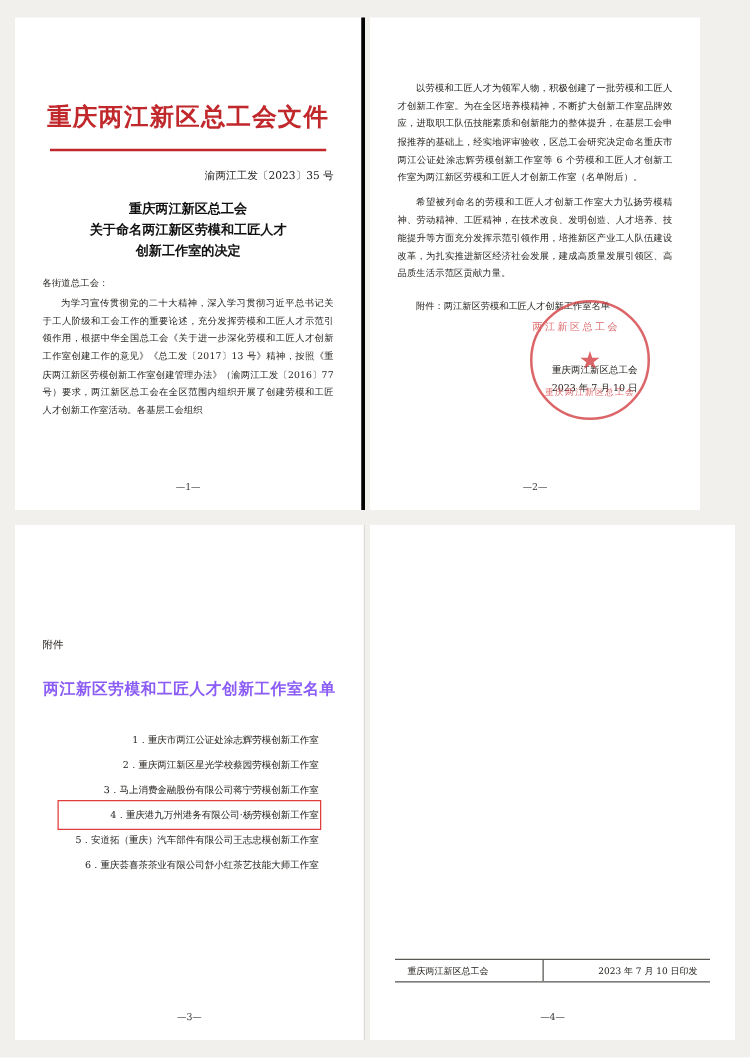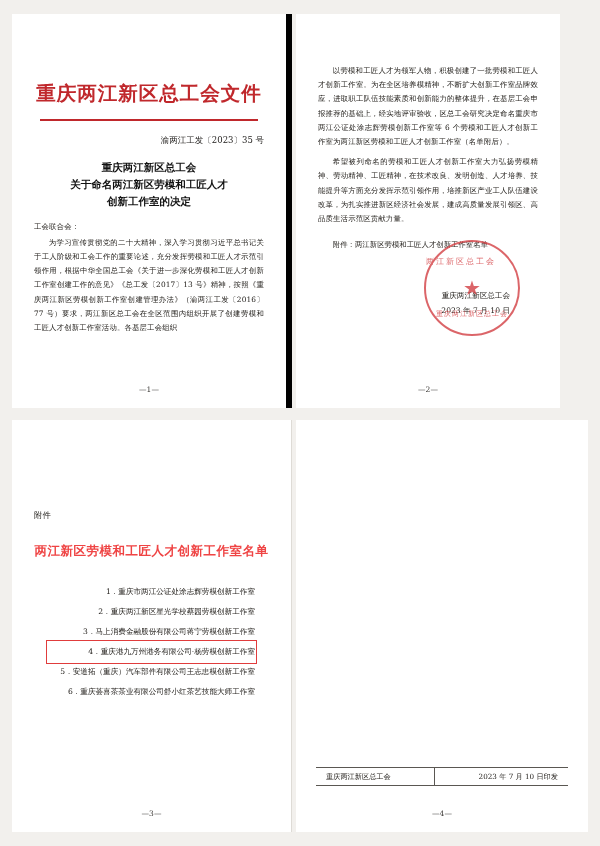--- a/index.html
+++ b/index.html
@@ -20,21 +20,21 @@
     height: 846px;
     background: #f2f0ed;
   }
   
   .page {
     position: absolute;
     background: #ffffff;
     box-sizing: border-box;
     overflow: hidden;
   }
-  .page-1 { left: 12px;  top: 14px;  width: 280px; height: 394px; border-right: 6px solid #000000; }
+  .page-1 { left: 12px;  top: 14px;  width: 280px; height: 394px; border-right: 3px solid #000000; }
   .page-2 { left: 296px; top: 14px;  width: 264px; height: 394px; }
   .page-3 { left: 12px;  top: 420px; width: 280px; height: 412px; border-right: 1px solid #dedbd6; }
   .page-4 { left: 296px; top: 420px; width: 292px; height: 412px; }
 
   .inner {
     position: relative;
     height: 100%;
     padding: 18px 22px;
     box-sizing: border-box;
   }
@@ -159,21 +159,21 @@
     margin-top: 72px;
     color: #26231f;
   }
   .list-title {
     text-align: center;
     font-family: "DejaVu Serif", "Liberation Serif", serif;
     font-weight: bold;
     font-size: 12.5px;
     margin-top: 22px;
     letter-spacing: 0.5px;
-    color: #ef4444;
+    color: #8b5cf6;
   }
   .list {
     margin-top: 22px;
     padding: 0 14px;
     text-align: right;
   }
   .list-item {
     font-family: "DejaVu Serif", "Liberation Serif", serif;
     font-size: 7.6px;
     line-height: 20px;
@@ -220,21 +220,21 @@
       <div class="red-rule"></div>
       <div class="doc-number">渝两江工发〔2023〕35 号</div>
 
       <div class="doc-heading">
         <div>重庆两江新区总工会</div>
         <div>关于命名两江新区劳模和工匠人才</div>
         <div>创新工作室的决定</div>
       </div>
 
       <div class="body-text">
-        <p>工会联合会：</p>
+        <p>各街道总工会：</p>
         <p class="indent">为学习宣传贯彻党的二十大精神，深入学习贯彻习近平总书记关于工人阶级和工会工作的重要论述，充分发挥劳模和工匠人才示范引领作用，根据中华全国总工会《关于进一步深化劳模和工匠人才创新工作室创建工作的意见》《总工发〔2017〕13 号》精神，按照《重庆两江新区劳模创新工作室创建管理办法》（渝两江工发〔2016〕77 号）要求，两江新区总工会在全区范围内组织开展了创建劳模和工匠人才创新工作室活动。各基层工会组织</p>
       </div>
 
       <div class="page-num">—1—</div>
     </div>
   </div>
 
   <div class="page page-2">
     <div class="inner">
       <div class="body-text" style="margin-top:32px">

